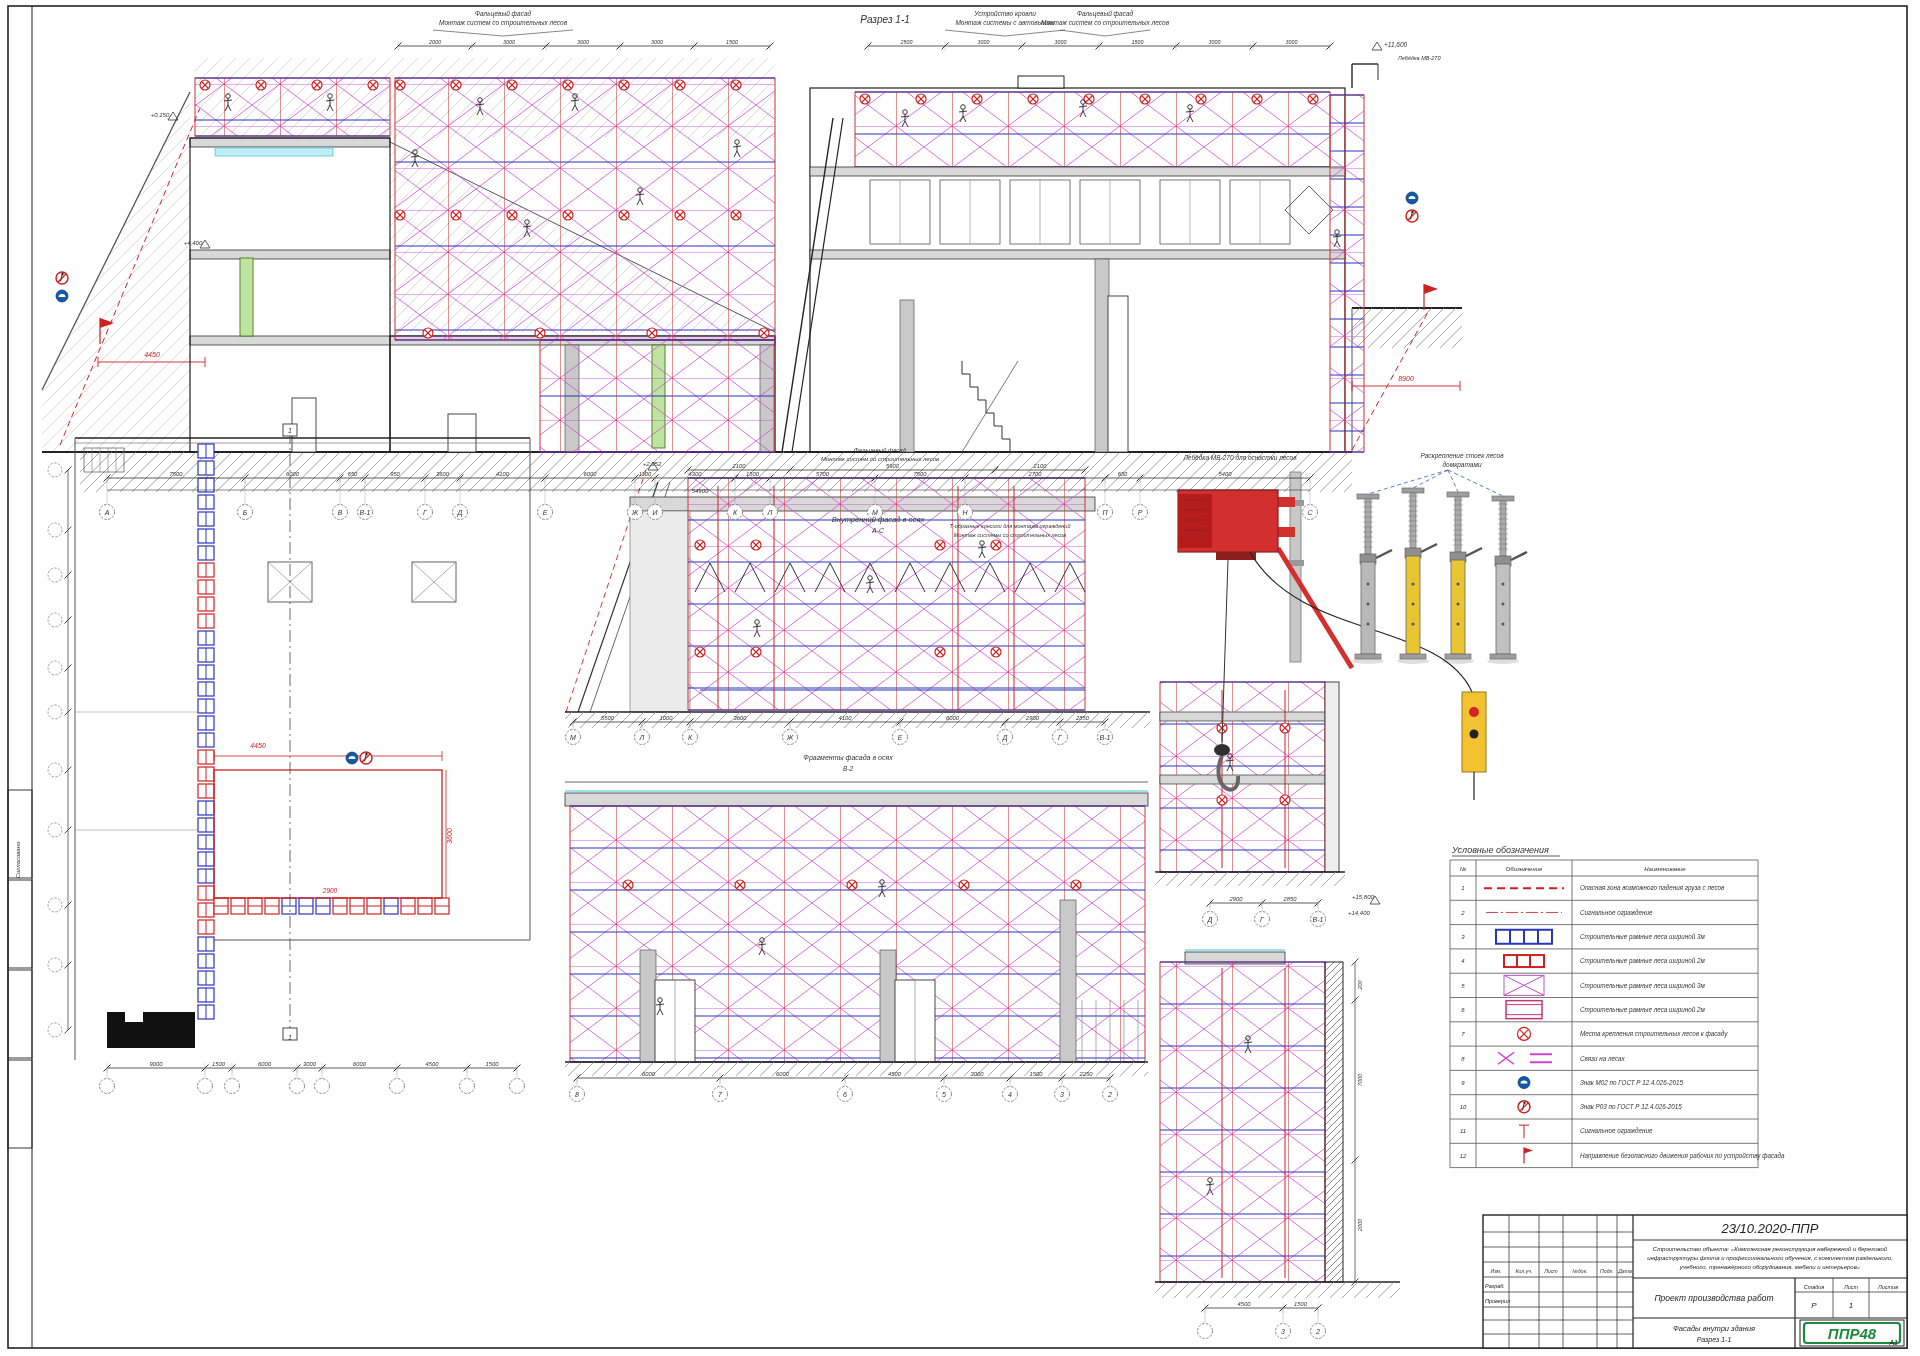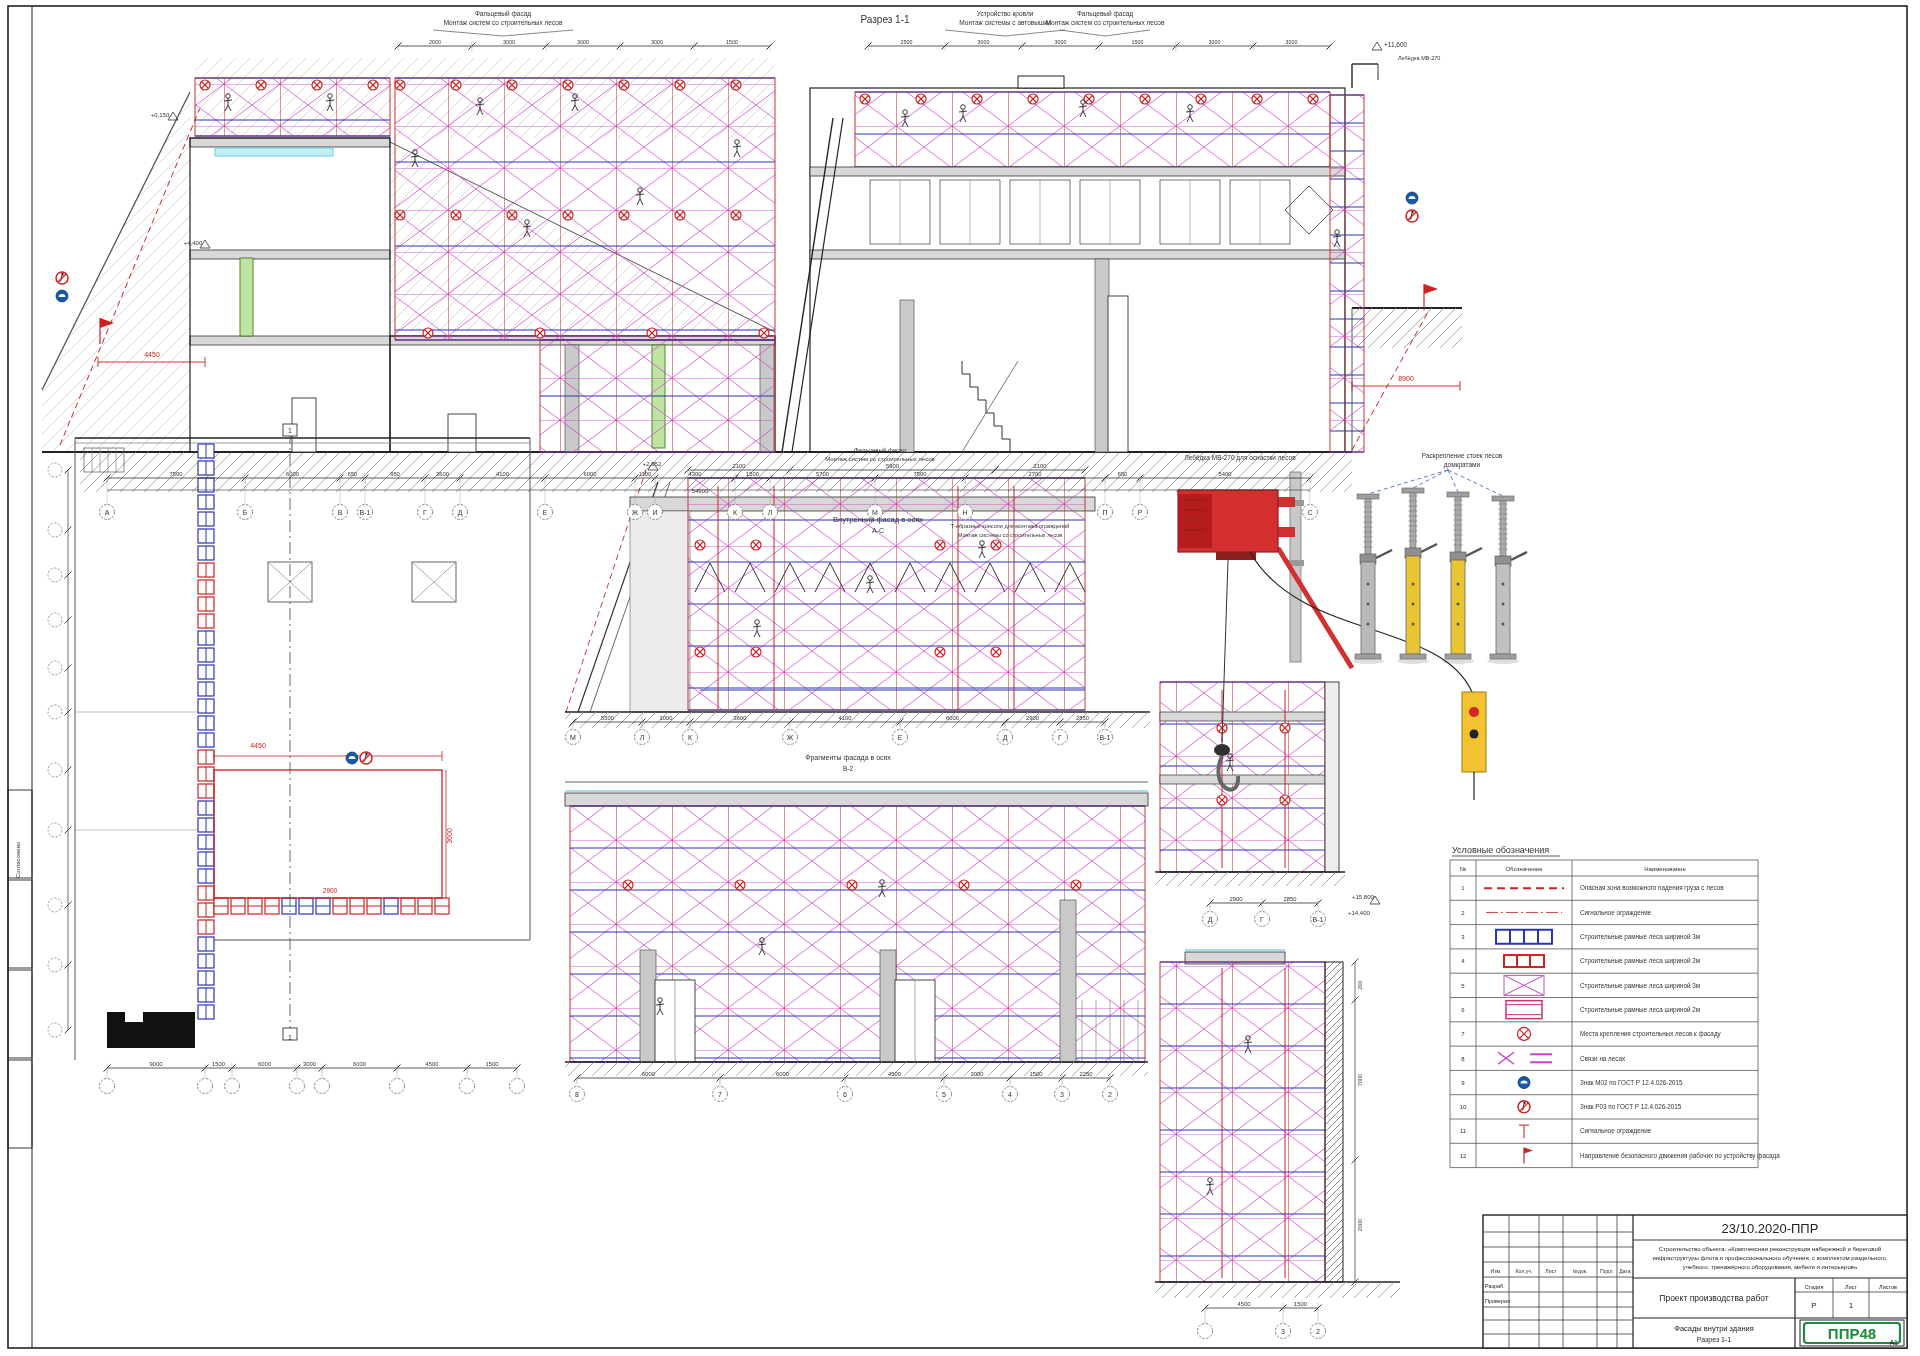--- a/index.html
+++ b/index.html
@@ -1,17 +1,17 @@
 <!DOCTYPE html>
 <html><head>
 <meta charset="utf-8">
 <style>
   html,body{margin:0;padding:0;background:#fff;}
   .sheet{position:relative;width:1920px;height:1356px;background:#fff;overflow:hidden;
-         font-family:"Liberation Sans",sans-serif;}
+         font-family:"Liberation Sans",sans-serif;font-style:italic;}
   svg{position:absolute;left:0;top:0;}
   svg text{font-family:"Liberation Sans",sans-serif;}
 </style>
 </head>
 <body>
 
 <div class="sheet">
 <svg id="dwg" width="1920" height="1356" viewBox="0 0 1920 1356">
   <defs>
     <pattern id="scaf" width="56" height="42" patternUnits="userSpaceOnUse">

